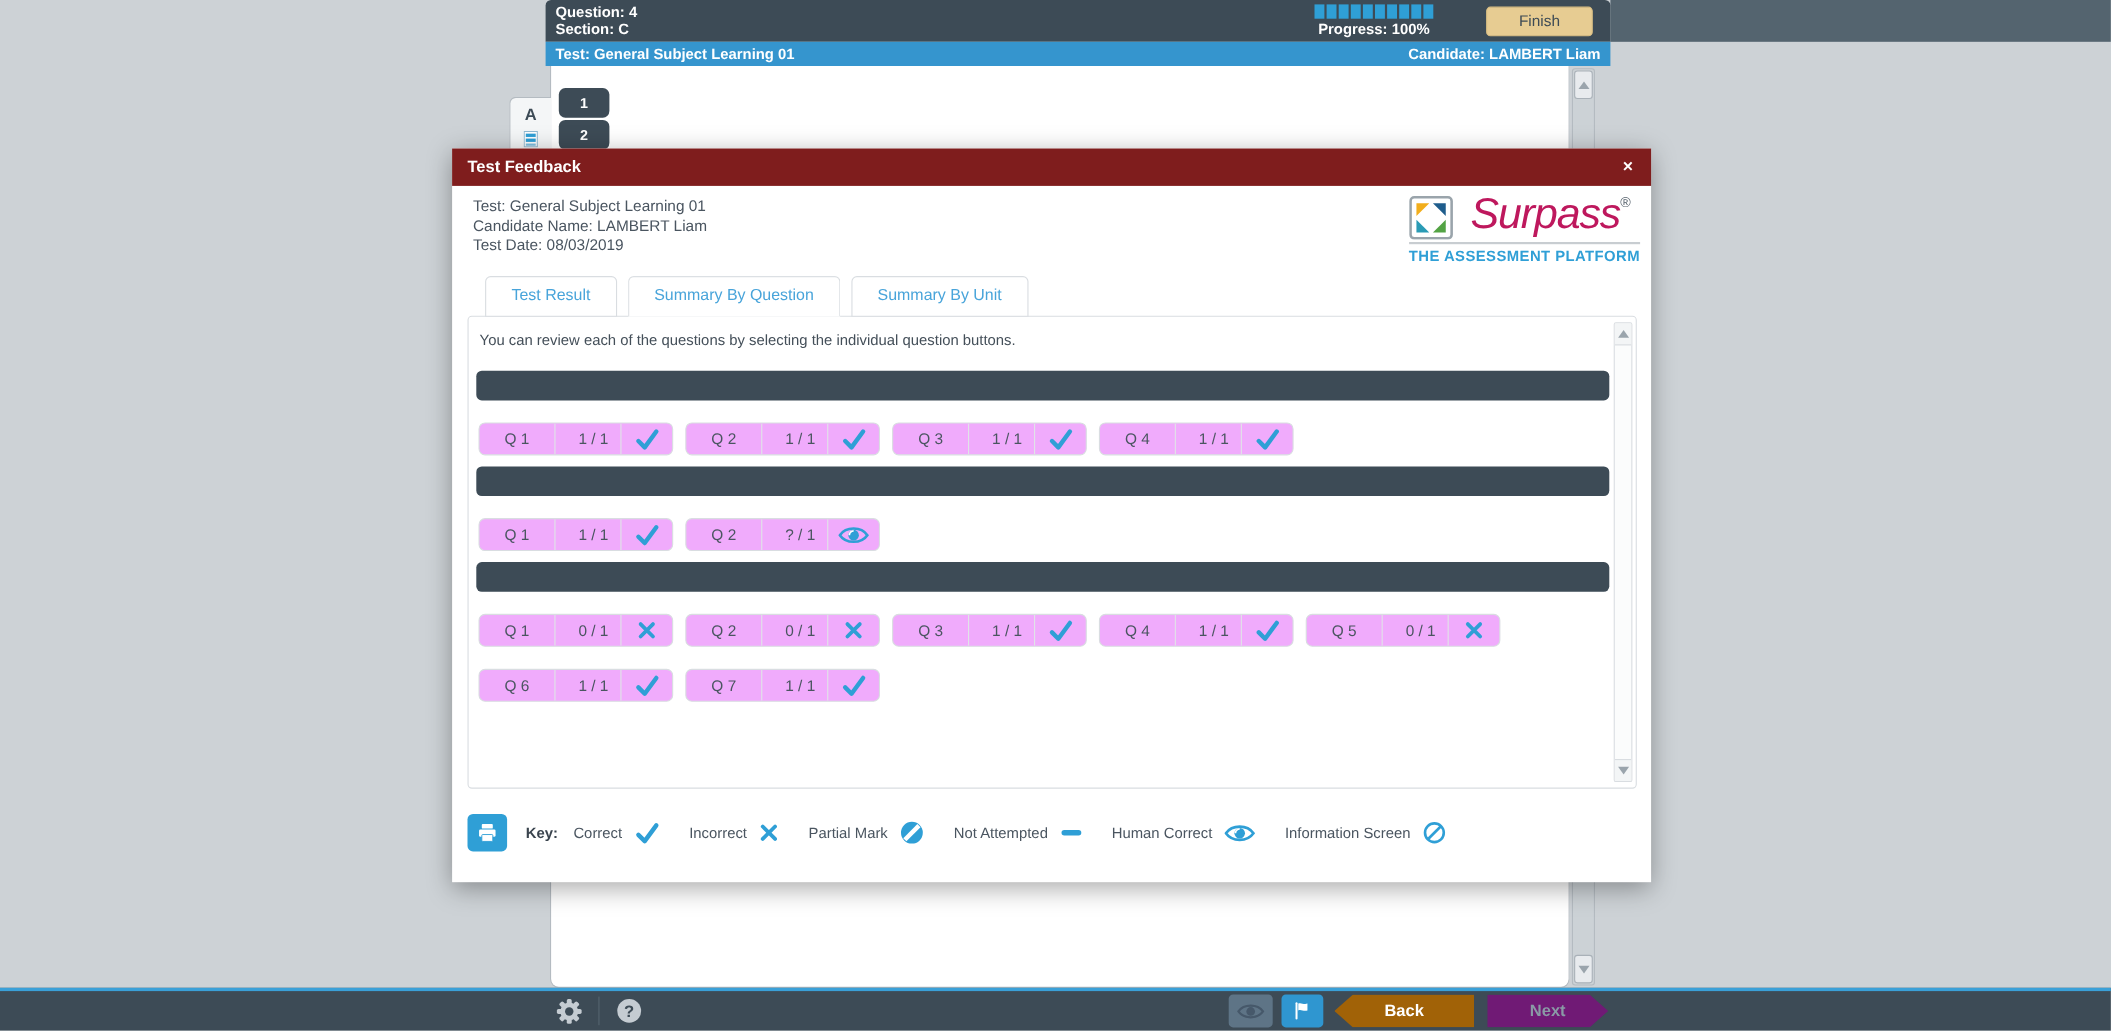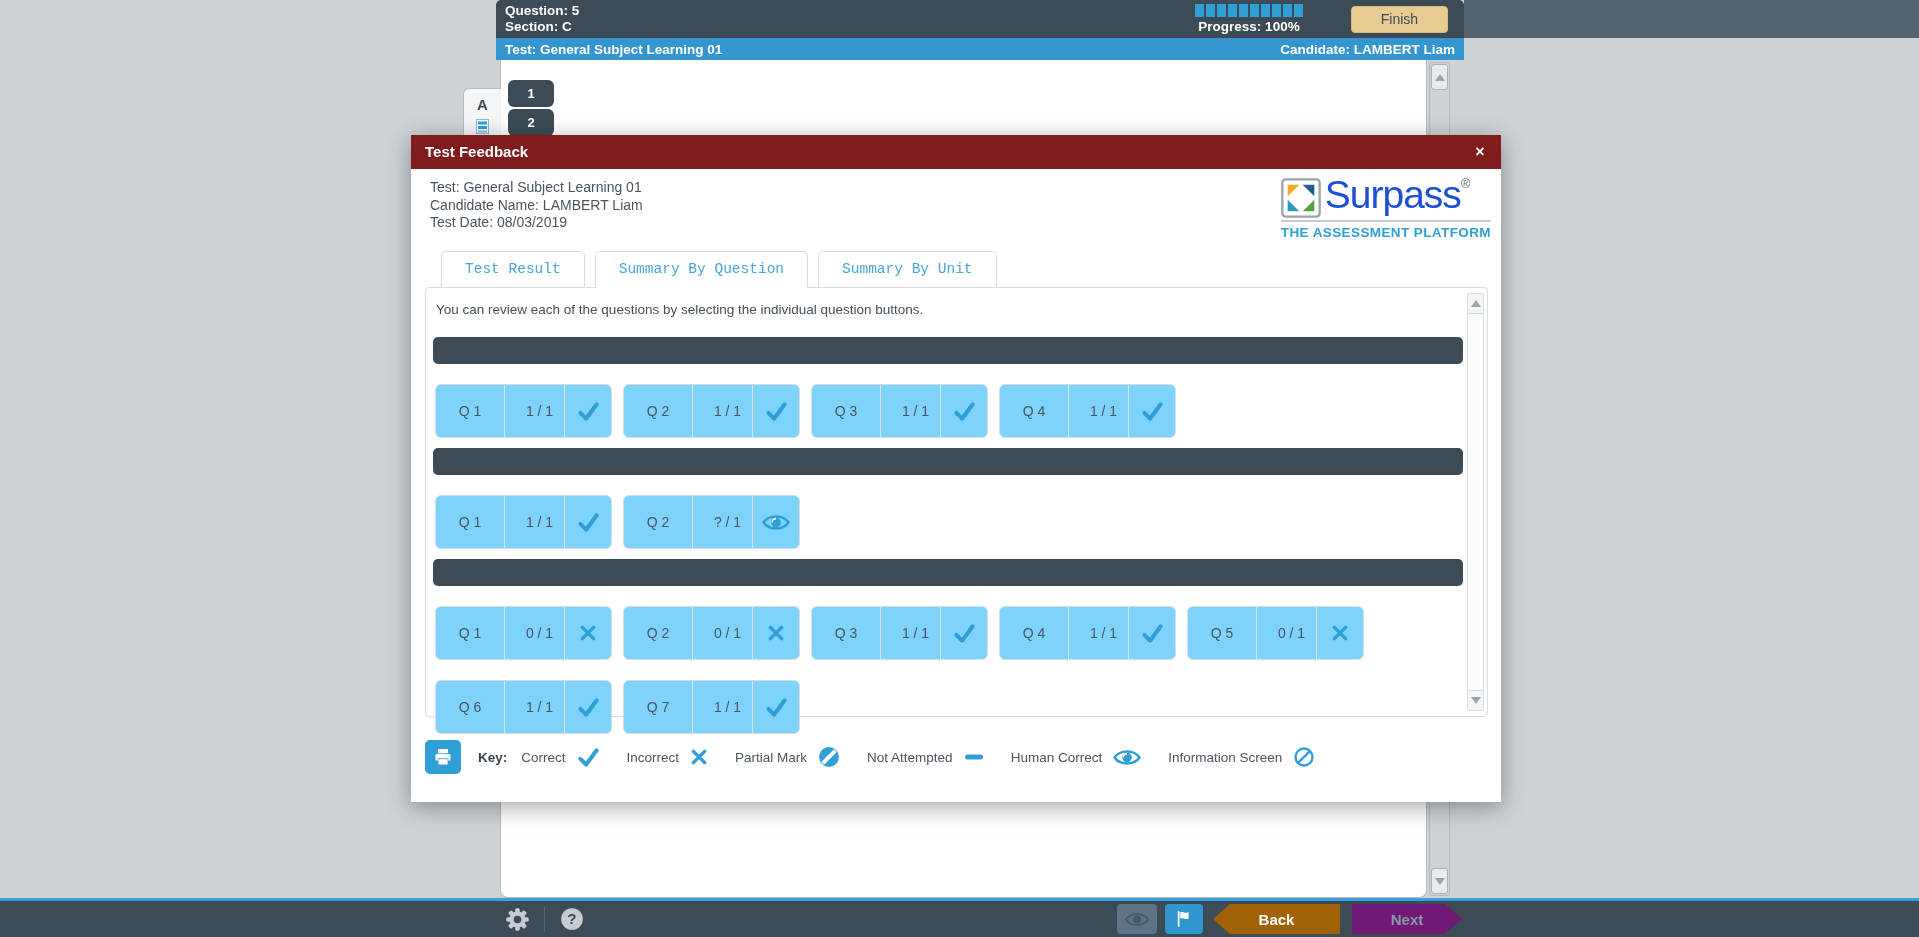--- a/index.html
+++ b/index.html
@@ -46,39 +46,39 @@
            box-shadow:0 5px 22px rgba(0,0,0,0.35); z-index:10; }
   .modal-header { height:34px; background:#7f1d1d; color:#fff; font-size:15px; font-weight:bold;
                   line-height:34px; padding-left:14px; position:relative; }
   .modal-close { position:absolute; right:8px; top:0; width:26px; height:34px; text-align:center;
                  font-size:16px; font-weight:bold; cursor:pointer; line-height:33px; }
   .info { position:absolute; left:19px; top:44px; font-size:14px; line-height:17.5px; color:#4a5560; }
 
   .logo { position:absolute; right:10px; top:40px; }
   .logo-top { display:flex; align-items:flex-start; }
   .logo-mark { margin-top:3px; }
-  .logo-word { font-size:39px; line-height:40px; color:#1d4ed8; letter-spacing:-1px; margin-left:4px; }
+  .logo-word { font-size:39px; line-height:40px; color:#be185d; letter-spacing:-1px; margin-left:16px;font-style:italic; }
   .logo-reg { font-size:13px; color:#5b6670; margin-top:1px; }
   .logo-rule { height:2px; background:#c8cdd1; margin:2px 0 3px; }
   .logo-tag { font-size:13.5px; font-weight:bold; color:#2f9fd6; letter-spacing:0.4px; }
 
   .tabs { position:absolute; left:30px; top:116px; display:flex; gap:10px; z-index:3; }
   .tab { height:37px; line-height:35px; padding:0 23px; border:1px solid #d9dde1; border-radius:5px 5px 0 0;
-         background:#fff; color:#48a4da; font-size:14.5px; cursor:pointer;font-family:Liberation Mono, monospace; }
+         background:#fff; color:#48a4da; font-size:14.5px; cursor:pointer; }
   .tab.active { border-bottom-color:#fff; }
 
   .qpanel { position:absolute; left:14px; top:152px; width:1063px; height:430px; border:1px solid #d9dde1;
             border-radius:4px; background:#fff; z-index:1; }
   .instruction { margin:14px 0 0 10px; font-size:13.5px; color:#444f59; }
   .qsections { padding:0 24px 0 7px; }
   .qsection { margin-top:10px; }
   .qsection:first-child { margin-top:20px; }
   .qbar { height:27px; border-radius:5px; background:#3d4b56; }
   .qrow { display:flex; flex-wrap:wrap; column-gap:11px; row-gap:20px; margin-top:20px; padding-left:2px; }
-  .qbtn { width:177px; height:54px; background:#7dd3fc; border:1px solid #d9dde1; border-radius:6px;
+  .qbtn { width:177px; height:30px; background:#f0abfc; border:1px solid #d9dde1; border-radius:6px;
           display:flex; align-items:stretch; cursor:pointer; overflow:hidden; }
   .qcell { display:flex; align-items:center; justify-content:center; font-size:14px; color:#4a5560; }
   .qlabel { width:68px; }
   .qscore { width:60px; border-left:1px solid #e0e4e7;padding-left:10px; }
   .qicon  { flex:1; border-left:1px solid #e0e4e7; }
 
   .inner-scrollbar { position:absolute; right:3px; top:5px; bottom:5px; width:17px; background:#fbfcfc;
                      border:1px solid #d9dde1; border-radius:2px; }
   .inner-scrollbar .scroll-box { position:absolute; left:0; width:15px; height:20px; background:#f3f5f6;
                      display:flex; align-items:center; justify-content:center; }
@@ -113,21 +113,21 @@
 </style>
 </head>
 <body>
 
 <div class="screen">
 
   <div class="topbar-right-fill"></div>
 
   <div class="topbar">
     <div class="topbar-left">
-      <div>Question: 5</div>
+      <div>Question: 4</div>
       <div>Section: C</div>
     </div>
     <div class="topbar-progress">
       <div class="psegs">
           <div class="pseg"></div>
           <div class="pseg"></div>
           <div class="pseg"></div>
           <div class="pseg"></div>
           <div class="pseg"></div>
           <div class="pseg"></div>

